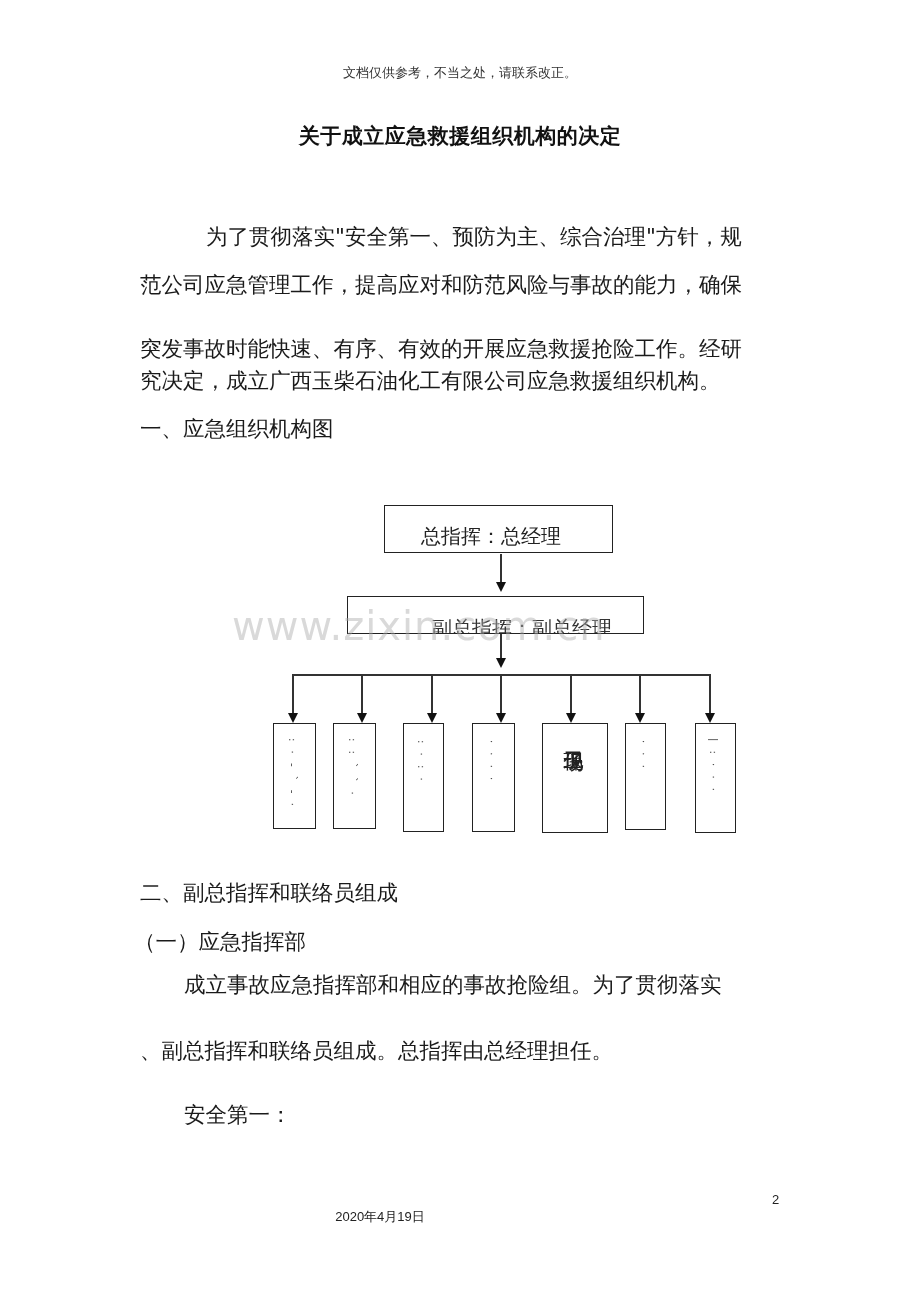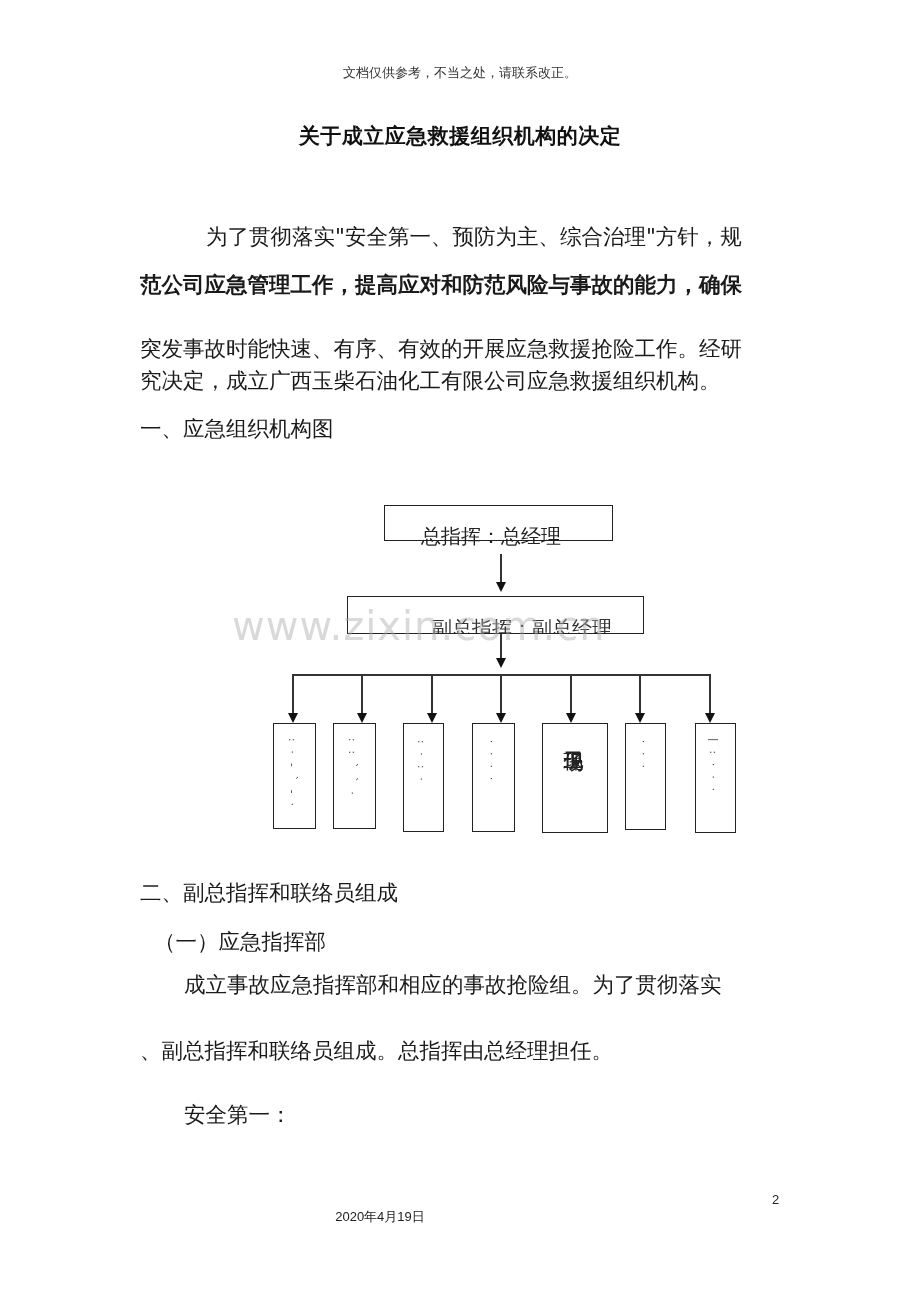--- a/index.html
+++ b/index.html
@@ -23,29 +23,29 @@
   .footer-date { left: 0; width: 760px; top: 1208px; text-align: center; font-family: "Liberation Sans", sans-serif; font-size: 13px; color: #222; }
 </style>
 </head>
 <body>
 
 <div class="abs header-note">文档仅供参考，不当之处，请联系改正。</div>
 <div class="abs title">关于成立应急救援组织机构的决定</div>
 
 <div>
   <div class="line" style="left:206px; top:222px;">为了贯彻落实"安全第一、预防为主、综合治理"方针，规</div>
-  <div class="line" style="top:270px;font-weight:bold;">范公司应急管理工作，提高应对和防范风险与事故的能力，确保</div>
+  <div class="line" style="top:270px;">范公司应急管理工作，提高应对和防范风险与事故的能力，确保</div>
   <div class="line" style="top:318px;margin-top:16px;">突发事故时能快速、有序、有效的开展应急救援抢险工作。经研</div>
   <div class="line" style="top:366px;">究决定，成立广西玉柴石油化工有限公司应急救援组织机构。</div>
 </div>
 
 <div class="line" style="top:414px;text-align:right;">一、应急组织机构图</div>
 
 <div>
-  <div class="box" style="left:384px; top:505px; width:229px; height:36px;">
+  <div class="box" style="left:384px; top:505px; width:229px; height:48px;">
     <div class="box-text" style="left:36px; top:17px;">总指挥：总经理</div>
   </div>
   <div class="vline" style="left:500px; top:554px; height:30px;"></div>
   <div class="arrowhead" style="left:496px; top:582px;"></div>
 
   <div class="box" style="left:347px; top:596px; width:297px; height:38px; overflow:hidden;">
     <div class="box-text" style="left:84px; top:18px; color:#333;">副总指挥：副总经理</div>
   </div>
   <div class="vline" style="left:500px; top:634px; height:26px;"></div>
   <div class="arrowhead" style="left:496px; top:658px;"></div>
@@ -86,19 +86,19 @@
     <div class="faded" style="left:12px; top:16px; height:70px;">· · ·</div>
   </div>
   <div class="box" style="left:695px; top:723px; width:41px; height:110px;">
     <div class="faded" style="left:12px; top:14px; height:84px;">| : · · ·</div>
   </div>
 </div>
 
 <div class="abs watermark">www.zixin.com.cn</div>
 
 <div class="line" style="top:878px;">二、副总指挥和联络员组成</div>
-<div class="line" style="left:134px; top:927px;margin-left:20px;">（一）应急指挥部</div>
+<div class="line" style="left:134px; top:927px;">（一）应急指挥部</div>
 <div class="line" style="left:184px; top:970px;">成立事故应急指挥部和相应的事故抢险组。为了贯彻落实</div>
 <div class="line" style="top:1036px;">、副总指挥和联络员组成。总指挥由总经理担任。</div>
 <div class="line" style="left:184px; top:1100px;">安全第一：</div>
 
 <div class="abs page-num">2</div>
 <div class="abs footer-date">2020年4月19日</div>
 
 </body></html>

